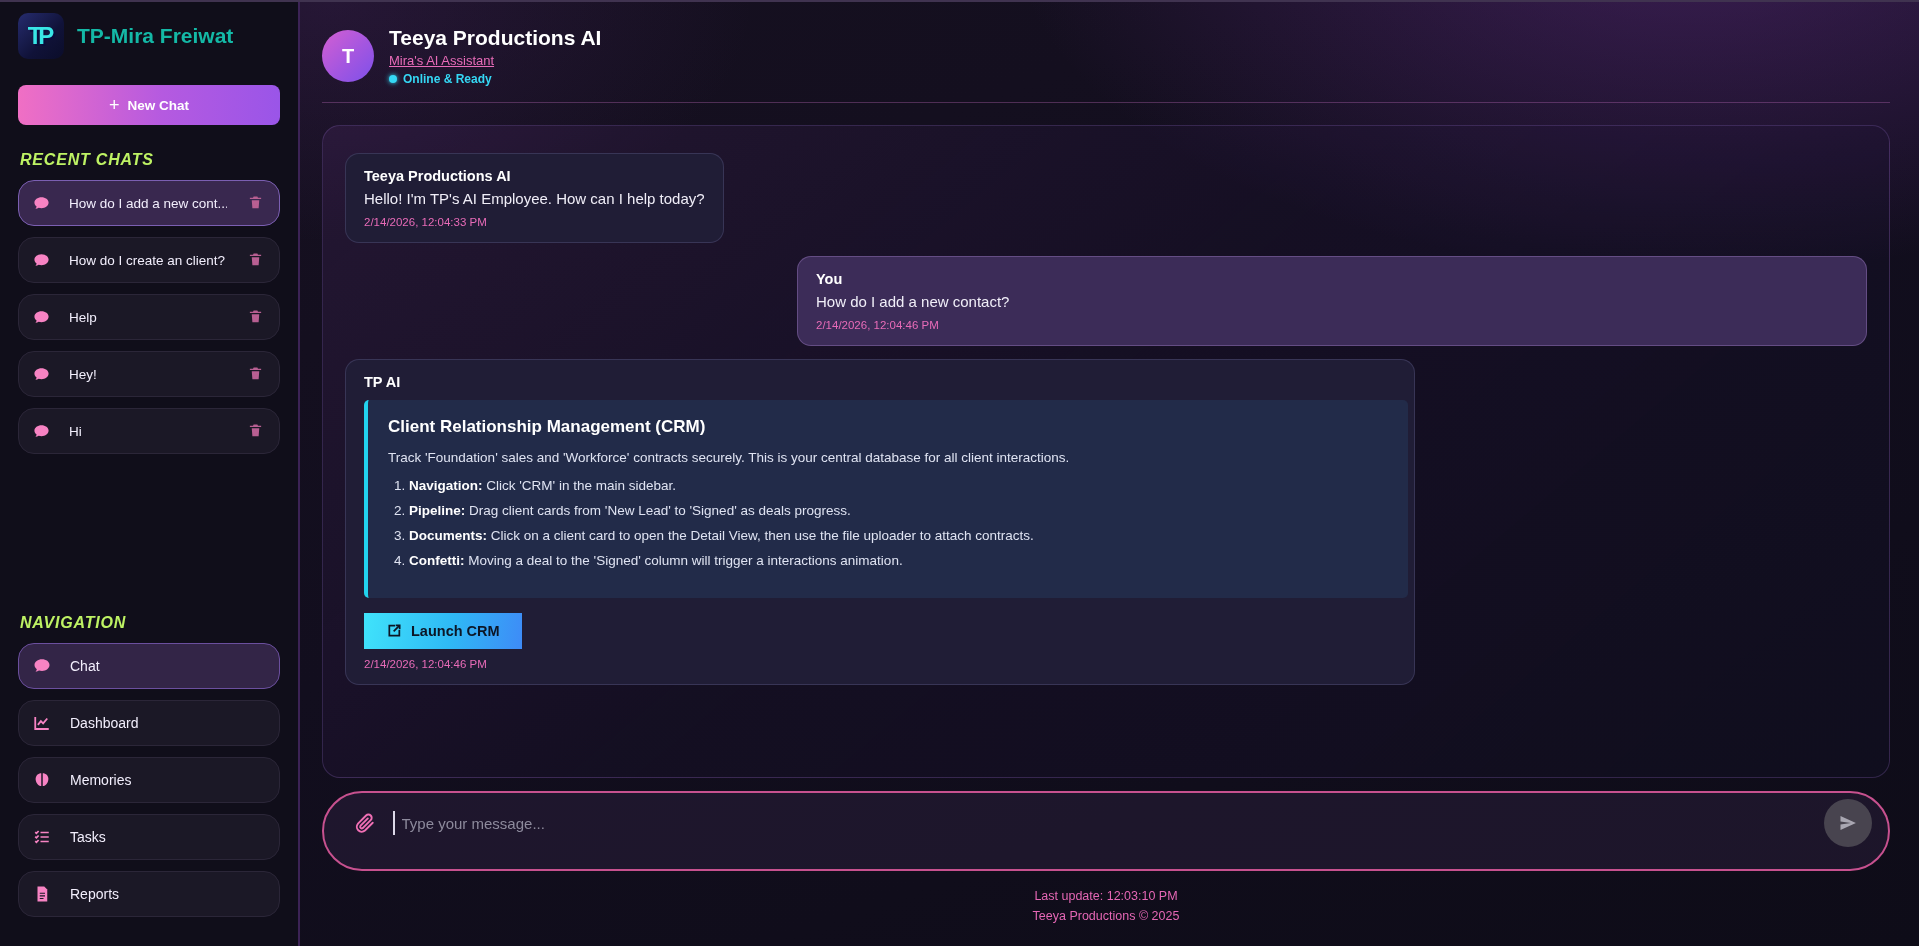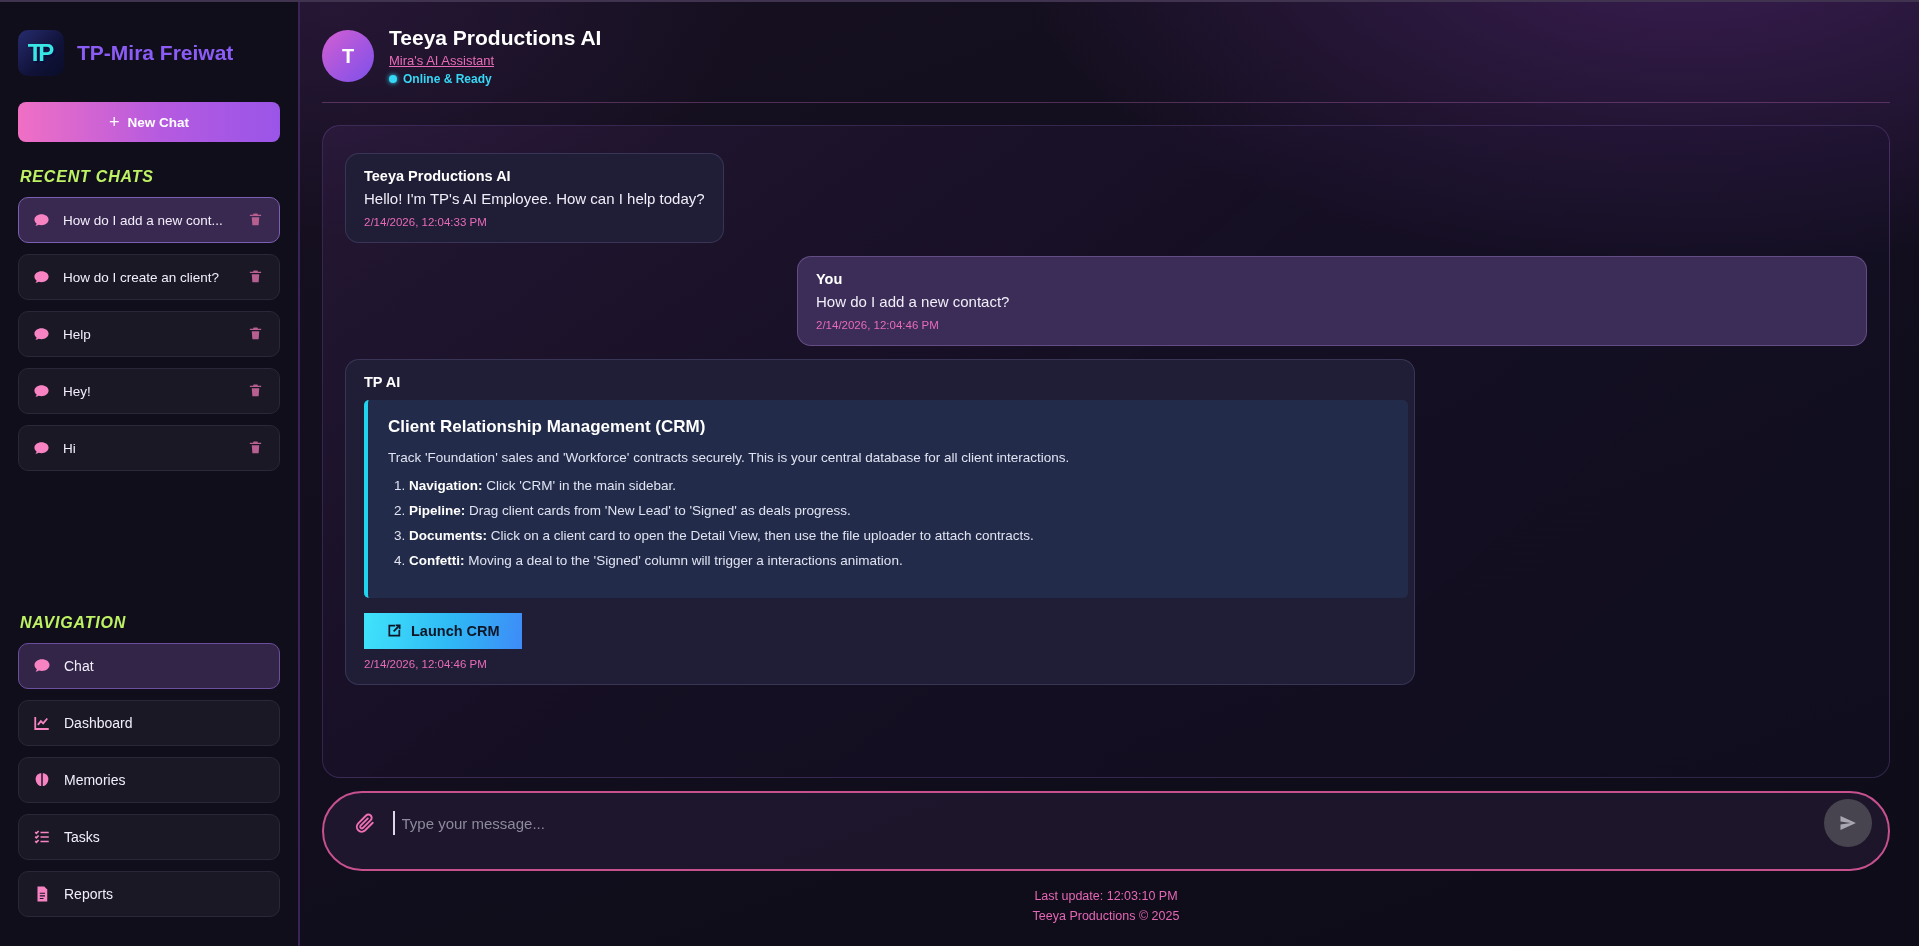--- a/index.html
+++ b/index.html
@@ -10,53 +10,53 @@
     color: #f2eefc;
     border-top: 2px solid rgba(160,130,190,0.35);
   }
   .app { display: flex; width: 100%; height: 944px; }
 
   
   .sidebar {
     width: 300px; min-width: 300px; height: 100%;
     background: #100e1a;
     border-right: 2px solid #3c2356;
-    padding: 28px 18px 18px 18px;
+    padding: 11px 18px 18px 18px;
     display: flex; flex-direction: column;
   }
   .logo-row { display: flex; align-items: center; gap: 13px; }
   .logo-badge {
     width: 46px; height: 46px; border-radius: 10px;
     background: linear-gradient(135deg, #262c6e 0%, #101238 60%, #0b0d2a 100%);
     color: #39e6e6; font-weight: bold; font-size: 24px; letter-spacing: -4px;
     display: flex; align-items: center; justify-content: center;
     text-shadow: 2px 2px 0 rgba(10,12,60,0.9); padding-right: 4px;
   }
-  .app-title { color: #8b5cf6; font-size: 21px; font-weight: bold; }
+  .app-title { color: #14b8a6; font-size: 21px; font-weight: bold; }
 
   .new-chat-btn {
     margin-top: 26px; width: 100%; height: 40px; border: none; border-radius: 8px;
     background: linear-gradient(90deg, #f06fc4 0%, #b55ae0 55%, #9a55e8 100%);
     color: #ffffff; font-weight: bold; font-size: 13.5px;
     display: flex; align-items: center; justify-content: center; gap: 8px;
     cursor: pointer; font-family: inherit;
   }
   .plus-glyph { font-size: 18px; font-weight: normal; line-height: 1; }
 
   .section-label {
     color: #bef264; font-size: 16px; font-weight: bold; letter-spacing: 0.8px;
     margin: 26px 0 11px 2px;
     font-style: italic;
   }
   .nav-label { margin-top: 0; }
 
   .chat-item, .nav-item {
-    height: 46px; border-radius: 10px;
+    height: 46px; border-radius: 16px;
     background: #1b1826; border: 1px solid #2b2638;
-    display: flex; align-items: center; gap: 13px;
+    display: flex; align-items: center; gap: 19px;
     padding: 0 14px; margin-bottom: 11px; cursor: pointer;
   }
   .chat-item.active { background: #39284f; border-color: #7b5fb2; }
   .nav-item.active  { background: #332547; border-color: #6b4f9e; }
   .item-label { flex: 1; font-size: 13.5px; color: #f2eefc; white-space: nowrap; overflow: hidden; }
   .nav-item .item-label { font-size: 14px; }
   .icon { display: inline-flex; align-items: center; justify-content: center; }
   .icon svg { display: block; }
   .pink-ic { color: #f783c3; }
   .trash-btn { background: none; border: none; cursor: pointer; color: #b85f92; padding: 2px; }

